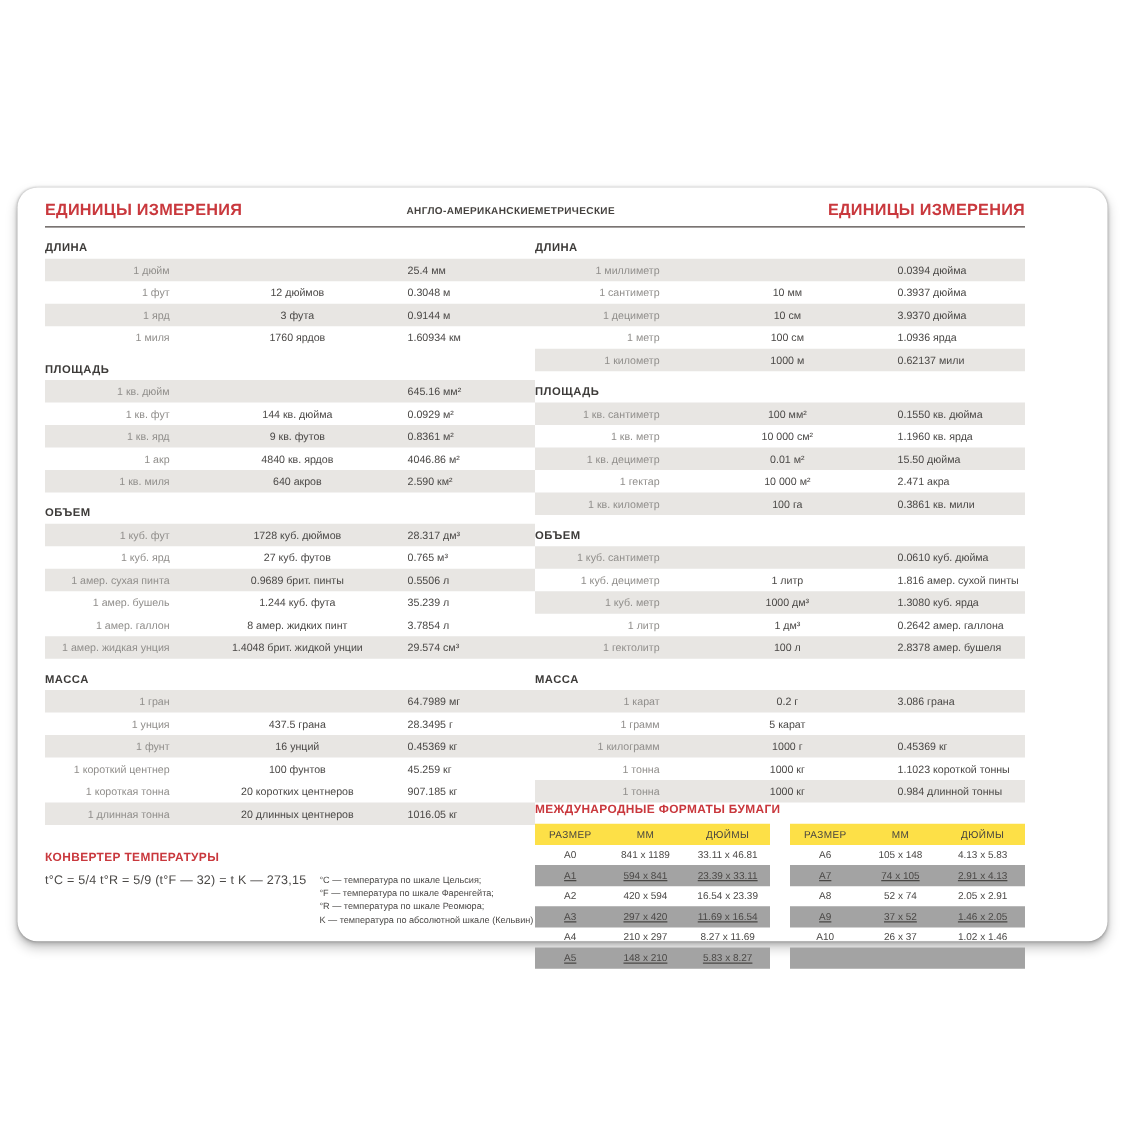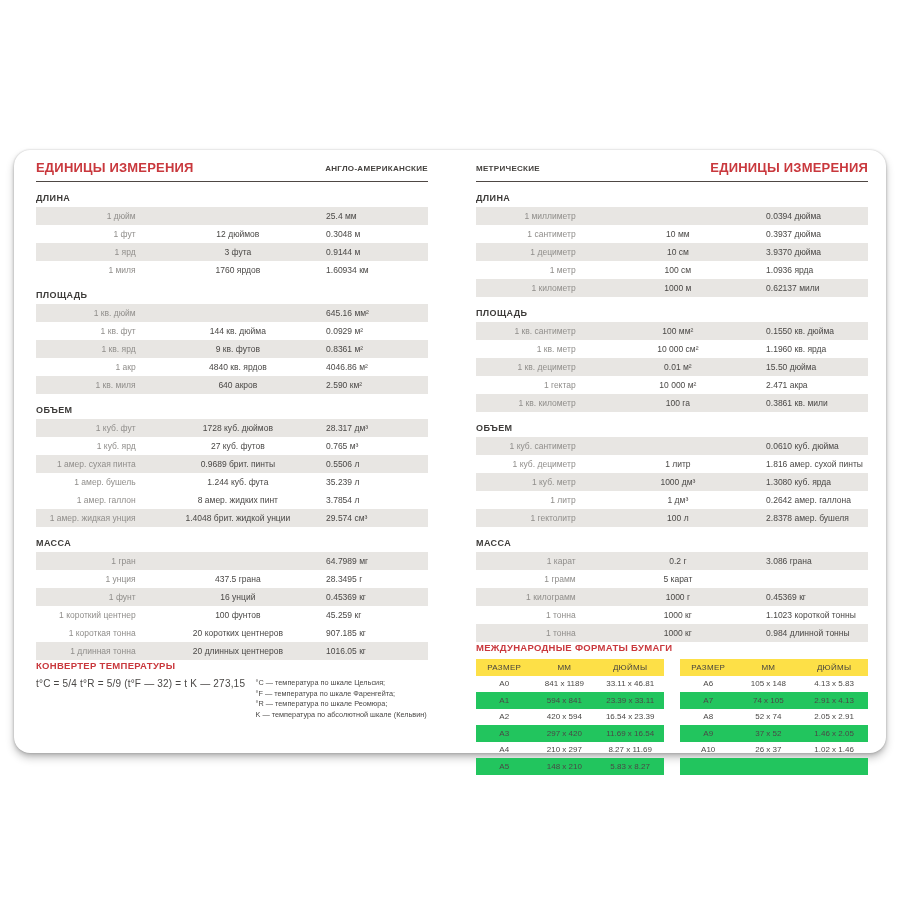--- a/index.html
+++ b/index.html
@@ -5,50 +5,50 @@
   html,body{margin:0;padding:0;}
   body{
     width:900px;height:900px;background:#ffffff;position:relative;
     font-family:"Liberation Sans", sans-serif;
     -webkit-font-smoothing:antialiased;
   }
   .spread{
     position:absolute;left:14px;top:150px;width:872px;height:603px;
     background:#ffffff;border-radius:16px;
     box-shadow:0 0 2px rgba(0,0,0,.20), 0 2px 4px rgba(0,0,0,.14), 0 5px 9px rgba(0,0,0,.22);
-    display:flex;justify-content:space-between;
+    display:flex;
     padding:0 18px 0 22px;box-sizing:border-box;
   }
   .page{width:392px;box-sizing:border-box;}
   .page-header{
     display:flex;justify-content:space-between;align-items:flex-end;
     padding-top:10px;padding-bottom:6px;border-bottom:1.5px solid #4e4744;
   }
   .page-title{color:#c9383d;font-weight:bold;font-size:13px;letter-spacing:.2px;}
   .page-subtitle{color:#45423f;font-weight:bold;font-size:8px;letter-spacing:.3px;padding-bottom:2px;}
   .section{margin-top:11px;}
   .section-label{font-size:9px;font-weight:bold;color:#3d3b39;letter-spacing:.4px;margin-bottom:4px;}
   .trow{display:grid;grid-template-columns:29% 45% 26%;height:18px;align-items:center;font-size:8.5px;}
   .trow.alt{background:#e8e6e3;}
   .trow .c1{text-align:right;color:#908e8b;padding-right:14px;white-space:nowrap;}
   .trow .c2{text-align:center;color:#4a4846;white-space:nowrap;}
   .trow .c3{text-align:left;color:#4a4846;white-space:nowrap;}
   .red-heading{color:#c9383d;font-weight:bold;font-size:9.5px;letter-spacing:.3px;}
-  .temp-block{margin-top:0;}
+  .temp-block{margin-top:21px;}
   .temp-body{display:flex;margin-top:7px;}
   .temp-formula{font-size:10px;color:#4a4846;white-space:nowrap;flex:0 0 56%;letter-spacing:.2px;}
   .temp-notes{font-size:7.3px;color:#4a4846;line-height:10.5px;}
   .paper-block{}
   .paper-tables{display:flex;justify-content:space-between;margin-top:6px;}
   .ptable{width:188px;}
   .prow{
     display:grid;grid-template-columns:30% 34% 36%;height:16.5px;
     align-items:center;font-size:8px;text-align:center;color:#4a4846;white-space:nowrap;
   }
-  .prow.alt{background:#22c55e;}
+  .prow.alt{background:#a3a3a3;text-decoration:underline;}
   .prow.phead{background:#fde047;color:#45423f;letter-spacing:.3px;}
 </style>
 </head>
 <body>
 
 <div class="spread">
 
   <div class="page">
     <div class="page-header">
       <div class="page-title">ЕДИНИЦЫ ИЗМЕРЕНИЯ</div>

